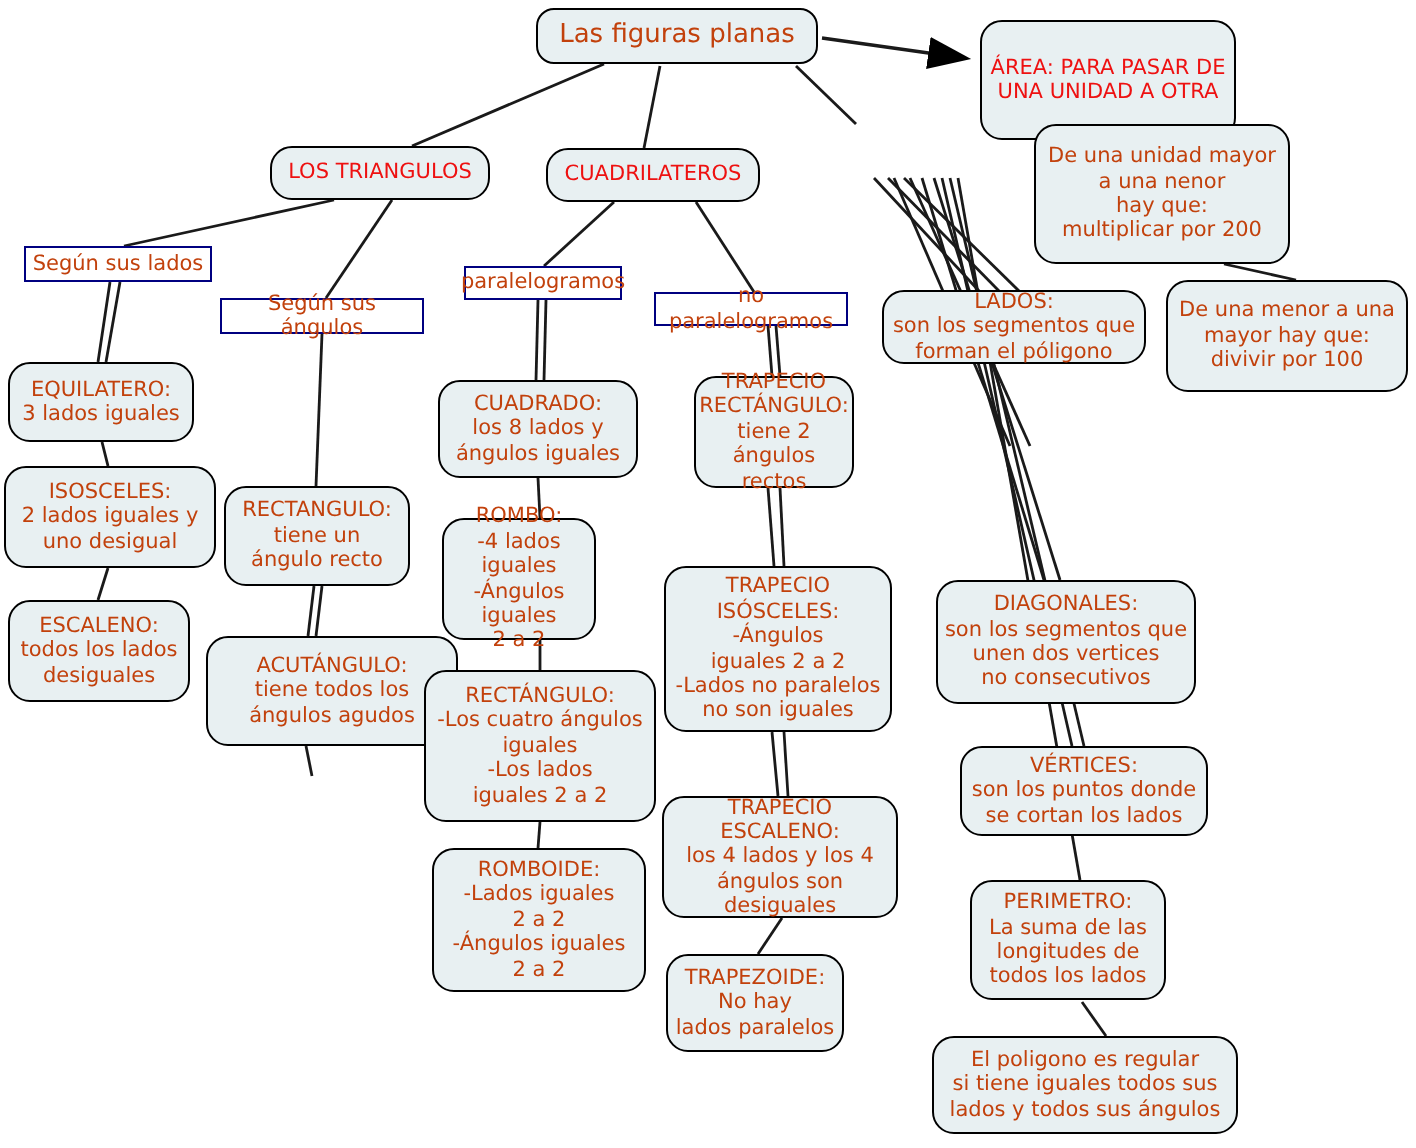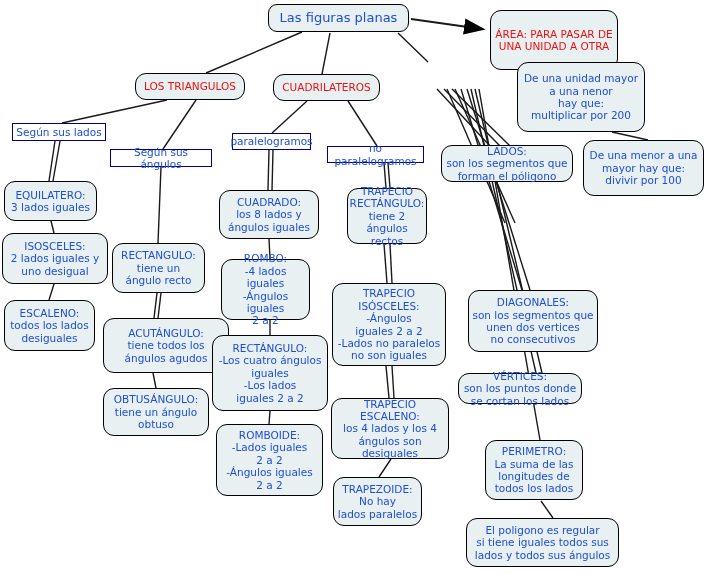--- a/index.html
+++ b/index.html
@@ -2,21 +2,21 @@
 <html><head>
 <meta charset="utf-8">
 <style>
   html,body{margin:0;padding:0;background:#ffffff;}
   body{width:708px;height:574px;position:relative;font-family:"DejaVu Sans","Liberation Sans",sans-serif;}
   .canvas{position:absolute;left:0;top:0;width:708px;height:574px;background:#ffffff;overflow:hidden;}
   svg.edges{position:absolute;left:0;top:0;width:708px;height:574px;}
   .node{
     position:absolute;box-sizing:border-box;
     background:#e8f0f2;border:1.4px solid #000000;border-radius:11px;
-    color:#1d4ed8;font-size:10.5px;line-height:1.18;text-align:center;
+    color:#c2410c;font-size:10.5px;line-height:1.18;text-align:center;
     display:flex;align-items:center;justify-content:center;
     white-space:pre-line;padding:2px 3px;z-index:2;
   }
   .title-node{font-size:13px;border-radius:9px;}
   .red{color:#ee1111;}
   .label-node{
     background:#ffffff;border:1px solid #000080;border-radius:0;
     font-size:10.5px;padding:0 2px;
   }
 </style>
@@ -113,28 +113,25 @@
   <div class="node" style="left:4px;top:300px;width:91px;height:51px">ESCALENO:
 todos los lados
 desiguales</div>
 
   <div class="node" style="left:112px;top:243px;width:93px;height:50px">RECTANGULO:
 tiene un
 ángulo recto</div>
   <div class="node" style="left:103px;top:318px;width:126px;height:55px">ACUTÁNGULO:
 tiene todos los
 ángulos agudos</div>
-  <div class="node" style="left:103px;top:388px;width:106px;height:48px">OBTUSÁNGULO:
-tiene un ángulo
-obtuso</div>
 
   <div class="node" style="left:219px;top:190px;width:100px;height:49px">CUADRADO:
 los 8 lados y
 ángulos iguales</div>
-  <div class="node" style="left:221px;top:259px;width:89px;height:61px">ROMBO:
+  <div class="node" style="left:221px;top:259px;width:77px;height:61px">ROMBO:
 -4 lados iguales
 -Ángulos iguales
 2 a 2</div>
   <div class="node" style="left:212px;top:335px;width:116px;height:76px">RECTÁNGULO:
 -Los cuatro ángulos
 iguales
 -Los lados
 iguales 2 a 2</div>
   <div class="node" style="left:216px;top:424px;width:107px;height:72px">ROMBOIDE:
 -Lados iguales
@@ -160,21 +157,21 @@
 No hay
 lados paralelos</div>
 
   <div class="node" style="left:441px;top:145px;width:132px;height:37px">LADOS:
 son los segmentos que
 forman el póligono</div>
   <div class="node" style="left:468px;top:290px;width:130px;height:62px">DIAGONALES:
 son los segmentos que
 unen dos vertices
 no consecutivos</div>
-  <div class="node" style="left:458px;top:373px;width:124px;height:31px">VÉRTICES:
+  <div class="node" style="left:480px;top:373px;width:124px;height:45px">VÉRTICES:
 son los puntos donde
 se cortan los lados</div>
   <div class="node" style="left:485px;top:440px;width:98px;height:60px">PERIMETRO:
 La suma de las
 longitudes de
 todos los lados</div>
   <div class="node" style="left:466px;top:518px;width:153px;height:49px">El poligono es regular
 si tiene iguales todos sus
 lados y todos sus ángulos</div>
 

